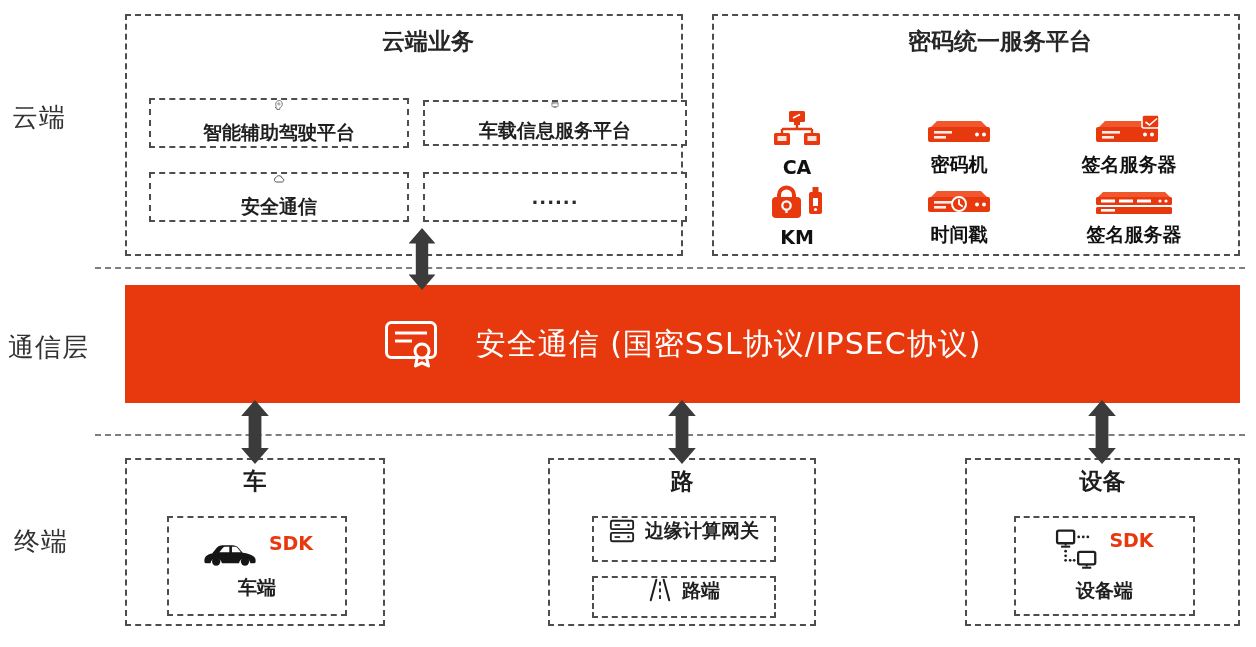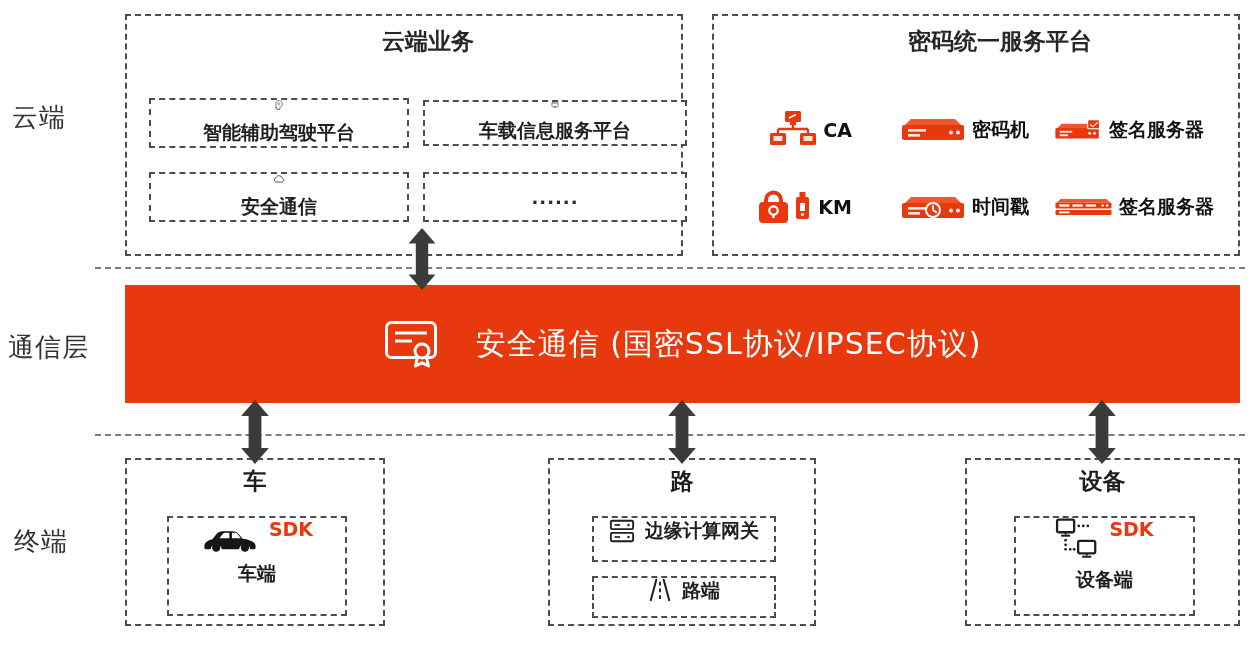--- a/index.html
+++ b/index.html
@@ -7,28 +7,28 @@
           font-family:"DejaVu Sans","Liberation Sans",sans-serif;color:#222;}
   .abs{position:absolute;}
   .dashed{border:2px dashed #4d4d4d;box-sizing:border-box;background:#fff;}
   .sep{border-top:2px dashed #7e7e7e;height:0;}
   .layer-label{font-size:26px;color:#333;font-weight:500;letter-spacing:1px;}
   .panel-title{position:absolute;top:10px;left:0;width:100%;text-align:center;
                font-size:23px;font-weight:700;color:#262626;padding-left:24px;}
   .svc-item{display:flex;align-items:center;justify-content:center;gap:10px;flex-direction:column;}
   .svc-label{font-size:19px;font-weight:600;color:#1f1f1f;white-space:nowrap;}
   .dots-label{font-size:18px;font-weight:700;color:#2a2a2a;letter-spacing:1px;}
-  .crypto-item{display:flex;align-items:center;justify-content:flex-end;gap:6px;}
+  .crypto-item{display:flex;flex-direction:column;align-items:center;justify-content:flex-end;gap:6px;}
   .crypto-label{font-size:19px;font-weight:700;color:#111;white-space:nowrap;}
   .banner{background:#e8380d;display:flex;align-items:center;justify-content:center;gap:38px;}
   .banner-text{color:#ffffff;font-size:30px;font-weight:500;letter-spacing:1px;white-space:nowrap;}
   .dbl-arrow{fill:#3b3b3b;z-index:5;}
   .terminal-title{position:absolute;top:6px;left:0;width:100%;text-align:center;
                   font-size:23px;font-weight:700;color:#1d1d1d;}
-  .inner-stack{display:flex;flex-direction:column;align-items:center;justify-content:flex-start;gap:8px;}
+  .inner-stack{display:flex;flex-direction:column;align-items:center;justify-content:center;gap:8px;}
   .sdk-row{display:flex;align-items:flex-start;gap:10px;}
   .sdk-row svg{margin-top:8px;}
   .sdk-badge{color:#e8380d;font-weight:700;font-size:19px;}
   .endpoint-label{font-size:19px;font-weight:600;color:#1f1f1f;white-space:nowrap;}
   .row-item{display:flex;align-items:flex-start;justify-content:center;gap:10px;}
 </style>
 </head>
 <body>
 
 <div class="canvas">

